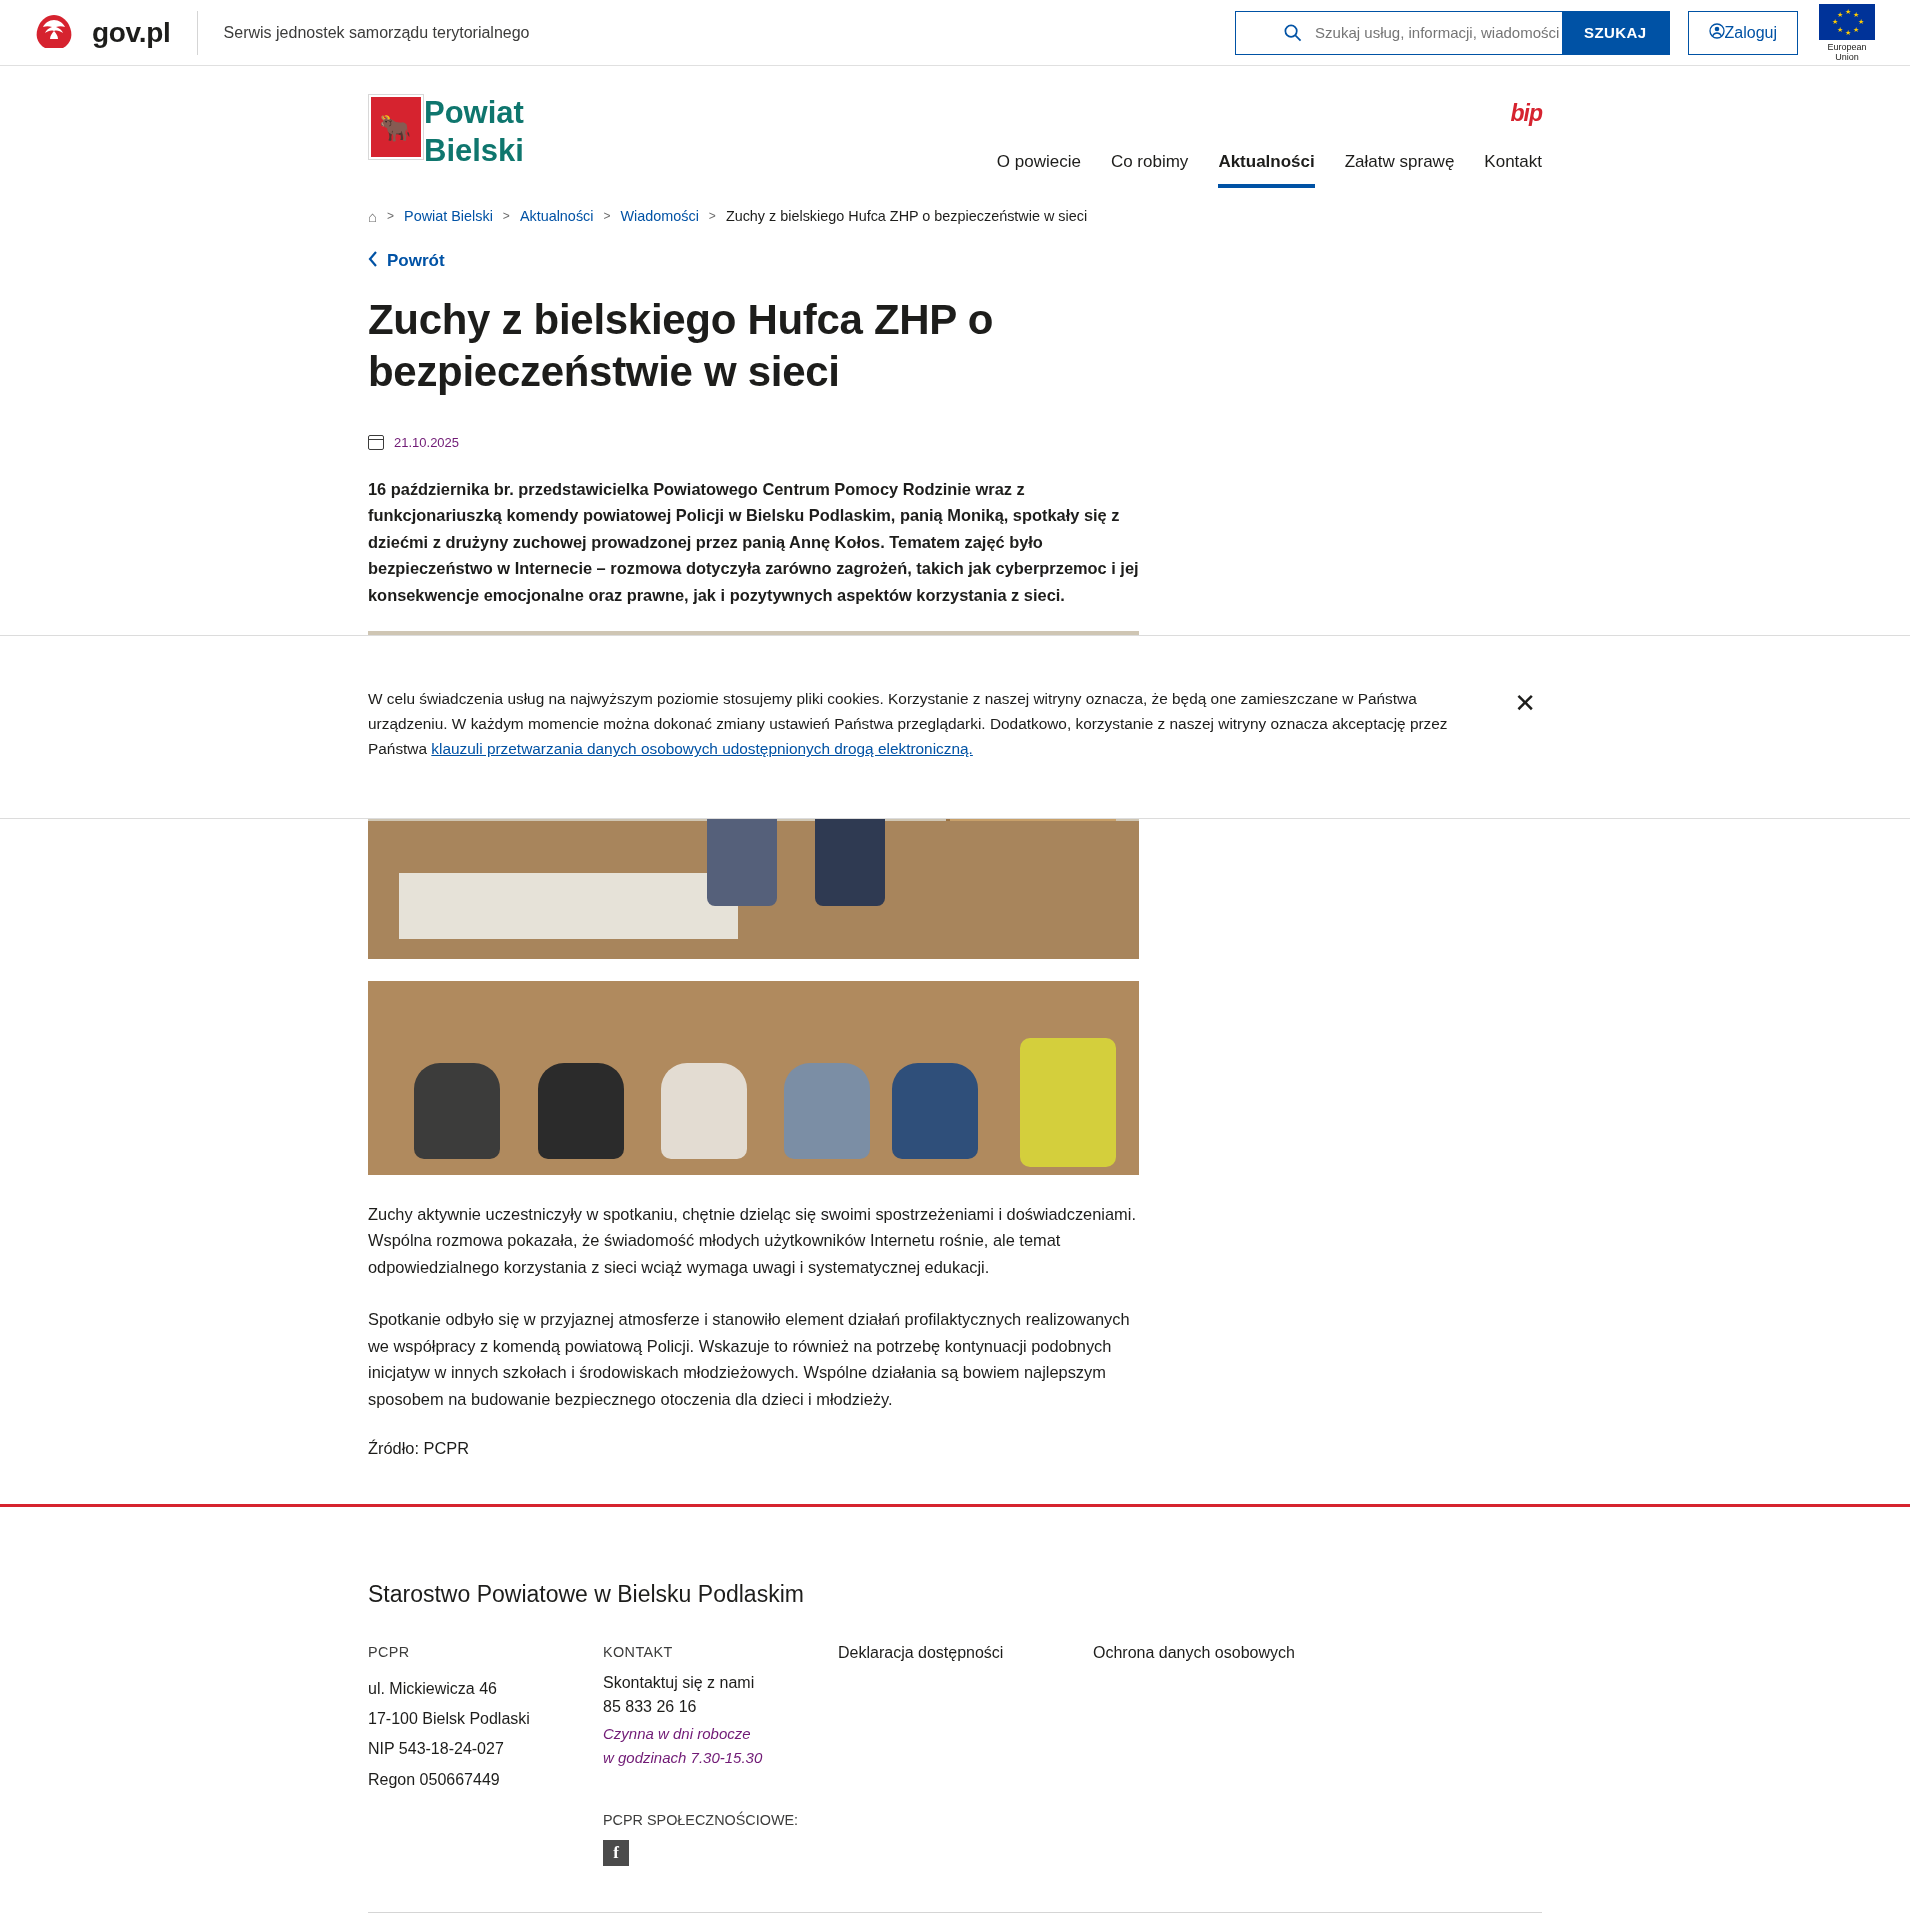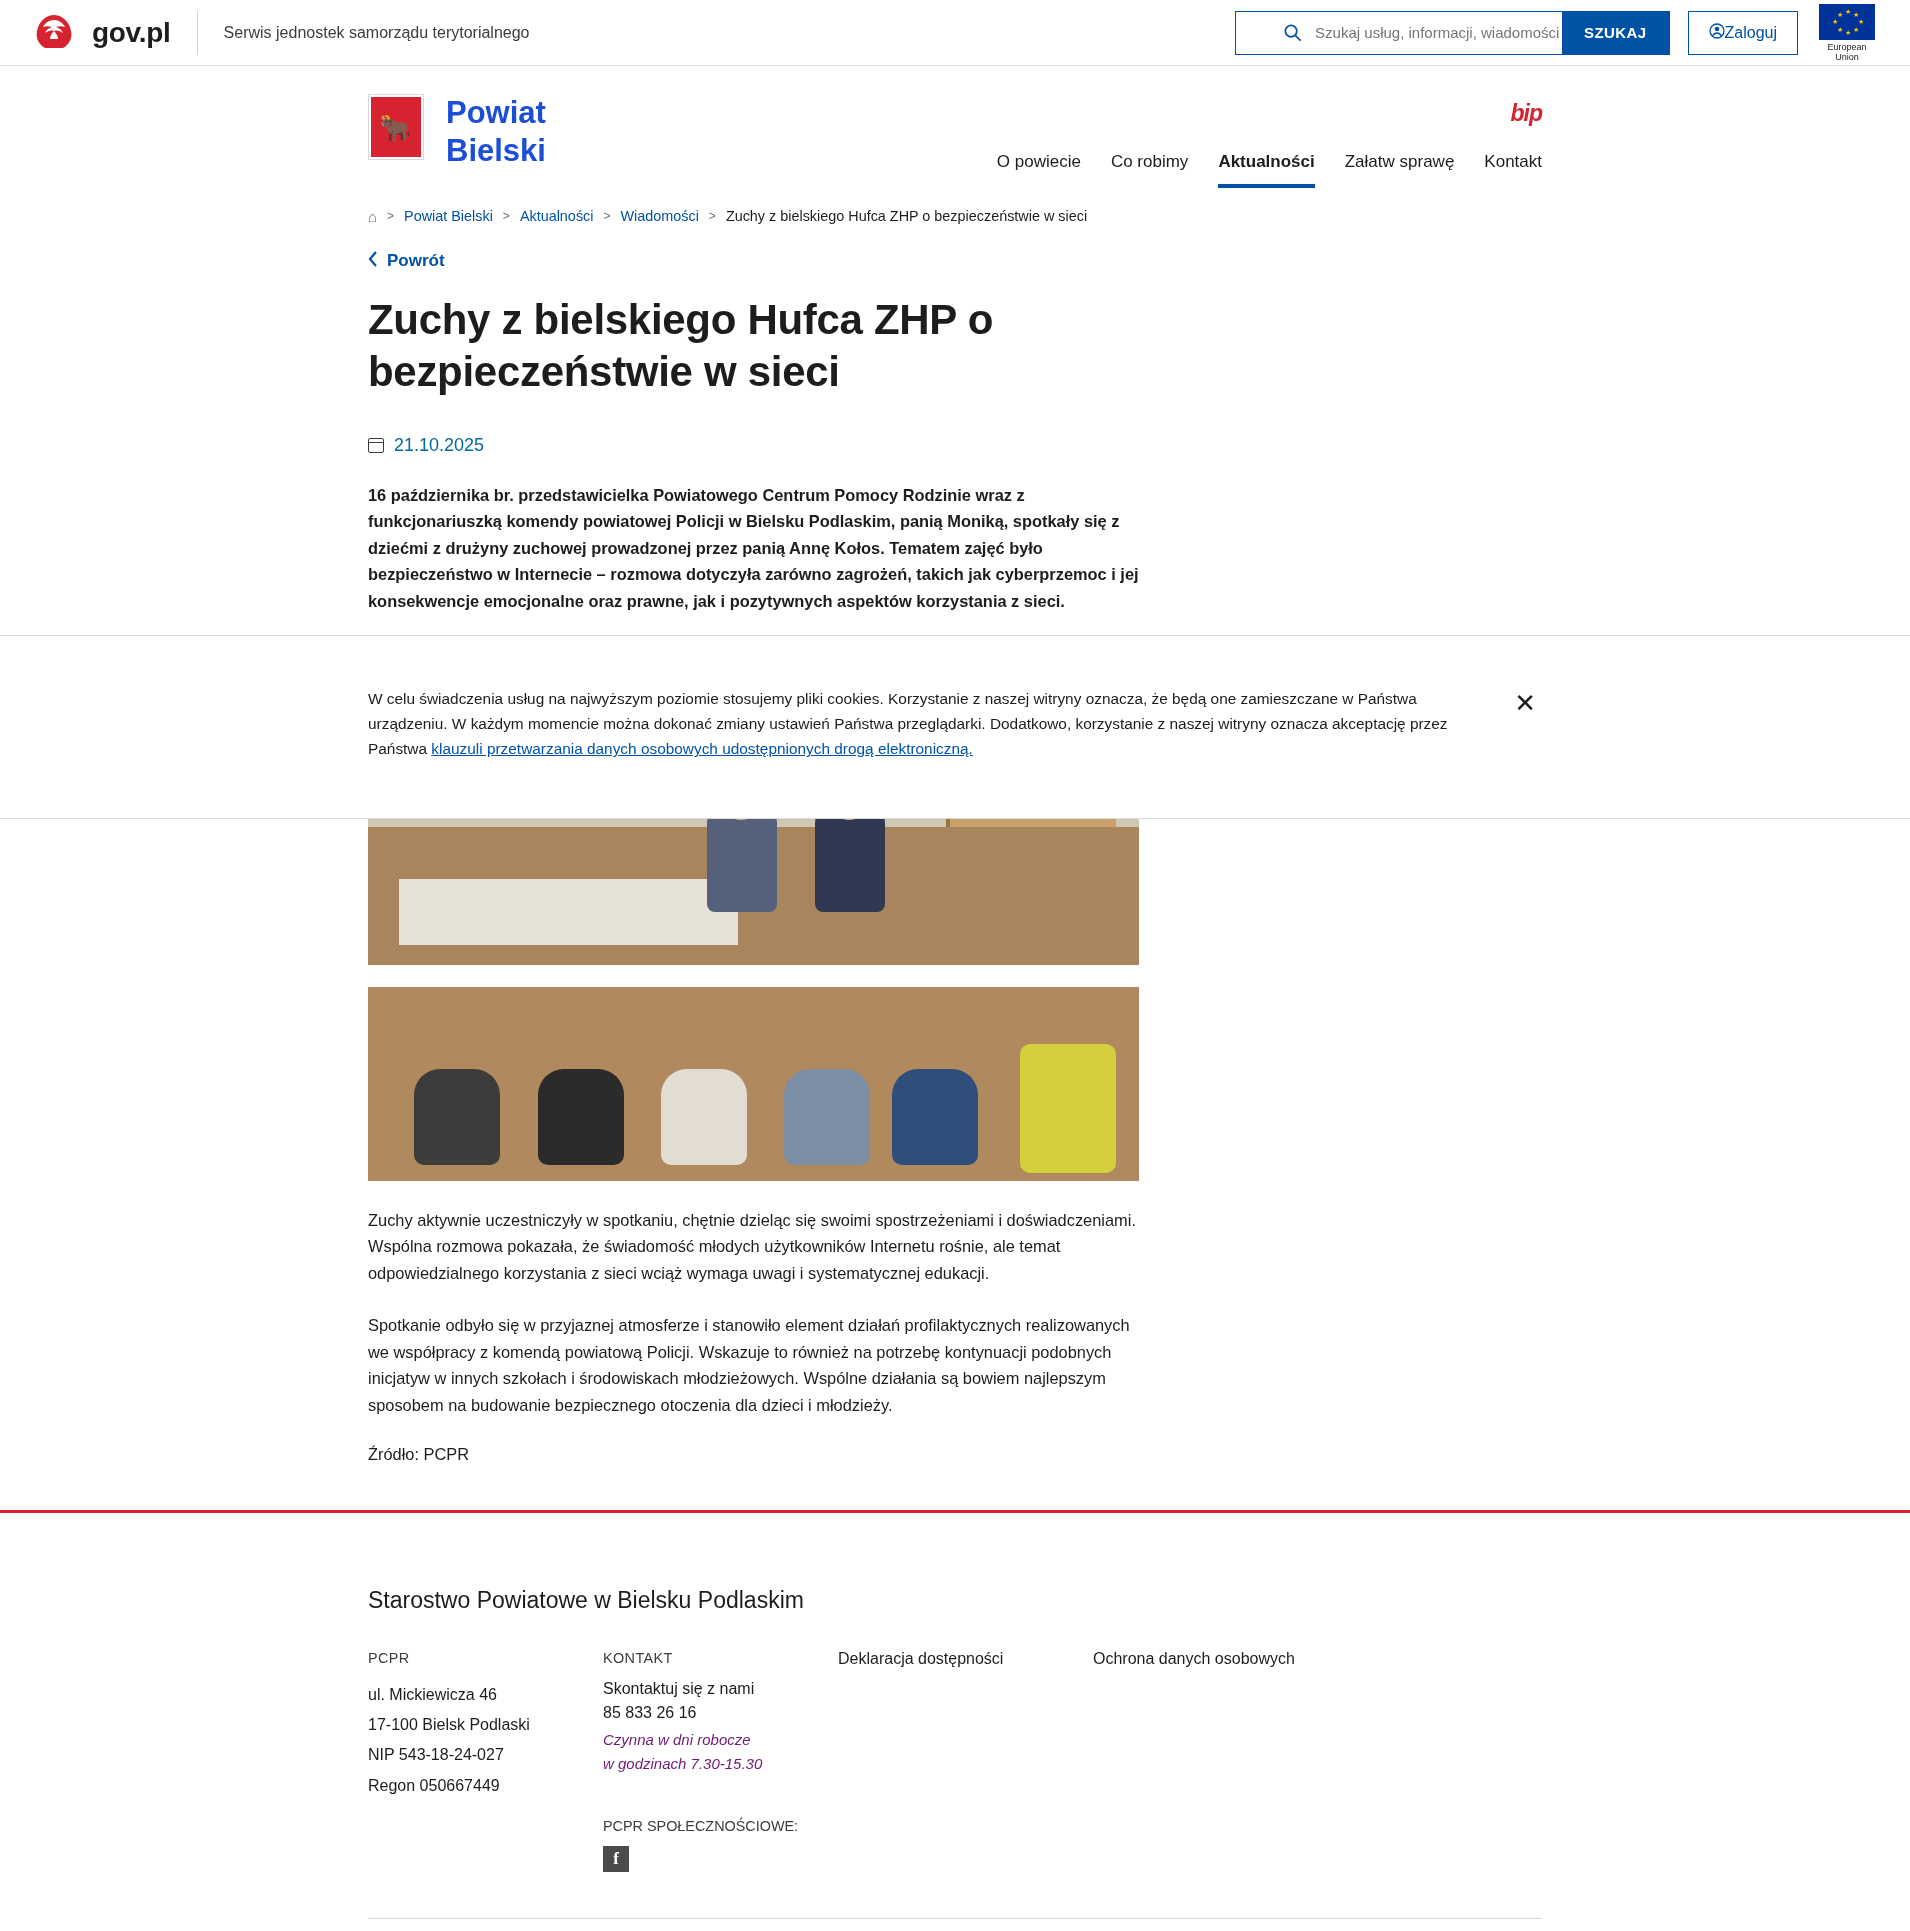--- a/index.html
+++ b/index.html
@@ -114,25 +114,24 @@
   .crest-inner {
     position: absolute; inset: 2px;
     background: #d6232f;
   }
   .crest-bull {
     position: absolute; left: 50%; top: 52%;
     transform: translate(-50%,-50%);
     font-size: 26px; color: #f3e3c0;
   }
   .site-title {
-    margin-left: 22px;
     font-size: 31px;
     font-weight: bold;
     line-height: 1.22;
-    color: #1d4ed8;
+    color: #0f766e;
   }
   .bip {
     position: absolute;
     right: 0; top: 34px;
     color: #d6232f;
     font-size: 23px;
     font-weight: bold;
     font-style: italic;
     letter-spacing: -1px;
   }
@@ -185,22 +184,22 @@
   h1.article-title {
     font-size: 42px;
     line-height: 1.25;
     margin: 22px 0 0;
     font-weight: bold;
     letter-spacing: -0.3px;
   }
   .date-row {
     display: flex; align-items: center; gap: 10px;
     margin-top: 36px;
-    font-size: 18px;
-    color: #0369a1;
+    font-size: 13px;
+    color: #701a75;
   }
   .cal-icon {
     width: 16px; height: 15px;
     border: 1.6px solid #3c3c3b;
     border-radius: 2px;
     position: relative;
   }
   .cal-icon::before {
     content:""; position: absolute; left: 0; right: 0; top: 3px;
     height: 1.6px; background: #3c3c3b;

